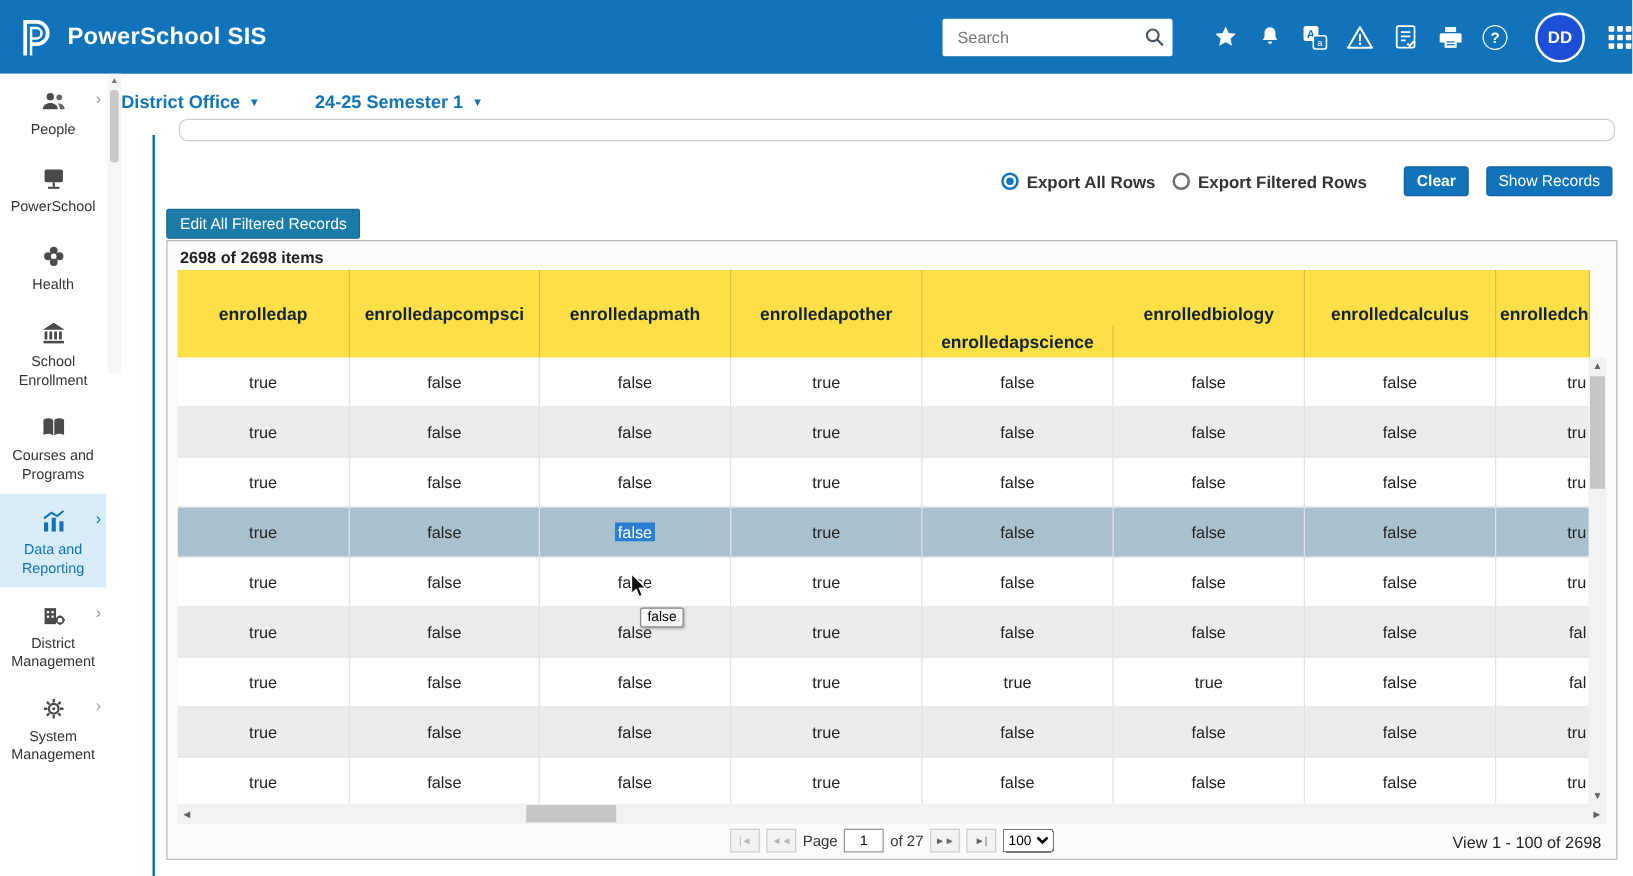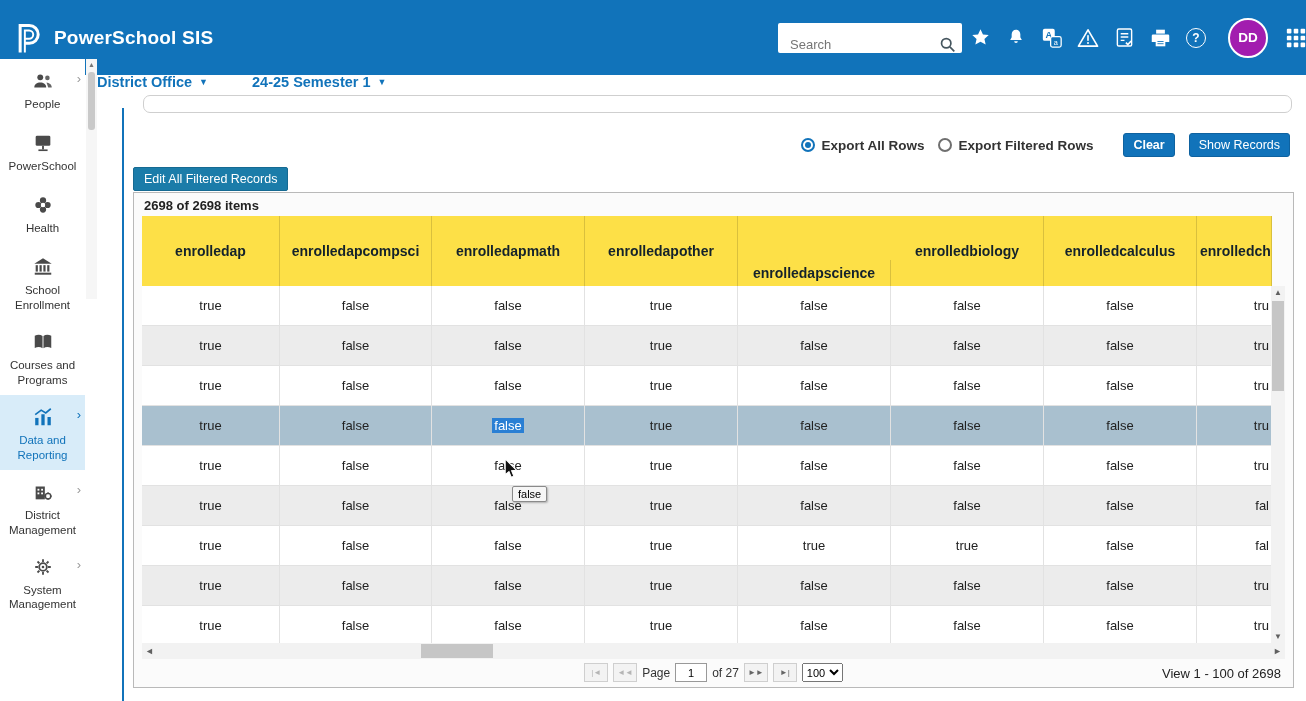--- a/index.html
+++ b/index.html
@@ -1,31 +1,31 @@
 <!DOCTYPE html>
 <html><head>
 <meta charset="utf-8">
 <style>
   html,body{margin:0;padding:0;}
   body{width:1306px;height:701px;position:relative;overflow:hidden;background:#fff;
        font-family:"Liberation Sans",sans-serif;}
 
   
-  .topbar{position:absolute;top:0;left:0;right:0;height:75px;background:#1173ba;
+  .topbar{position:absolute;top:0;left:0;right:0;height:59px;background:#1173ba;
           display:flex;align-items:center;padding-left:12px;box-sizing:border-box;}
   .logo{margin-right:10px;display:flex;align-items:center;}
   .app-title{color:#fff;font-size:19px;font-weight:bold;letter-spacing:.2px;white-space:nowrap;}
   .tb-spacer{flex:1;}
   .search-wrap{width:168px;height:30px;background:#fff;border-radius:2px;display:flex;
-               align-items:flex-end;padding:0 6px 0 10px;}
+               align-items:center;padding:0 6px 0 10px;margin-right:24px;}
   .search-wrap input{border:0;outline:0;flex:1;font-size:13px;min-width:0;color:#333;font-family:inherit;}
   .hicon{width:36px;display:flex;justify-content:center;align-items:center;color:#fff;cursor:pointer;}
   .help-circ{width:18px;height:18px;border:1.6px solid #fff;border-radius:50%;color:#fff;
              font-size:12px;font-weight:bold;display:flex;align-items:center;justify-content:center;}
-  .avatar{width:36px;height:36px;border-radius:50%;background:#a21caf;border:2px solid #fff;
+  .avatar{width:36px;height:36px;border-radius:50%;background:#1d4ed8;border:2px solid #fff;
           color:#fff;font-weight:bold;font-size:13.5px;display:flex;align-items:center;
           justify-content:center;margin:0 10px 0 14px;box-sizing:content-box;}
   .grid-ico{margin-right:-8px;}
 
   
   .sidebar{position:absolute;top:59px;left:0;width:85px;bottom:0;background:#fff;
            display:flex;flex-direction:column;}
   .sb-item{position:relative;min-height:62px;padding:11px 3px 7px;box-sizing:border-box;
            text-align:center;font-size:11.5px;line-height:1.3;color:#333;cursor:pointer;}
   .sb-item .sb-ico{display:block;height:24px;color:#4a4a4a;margin-bottom:3px;}

